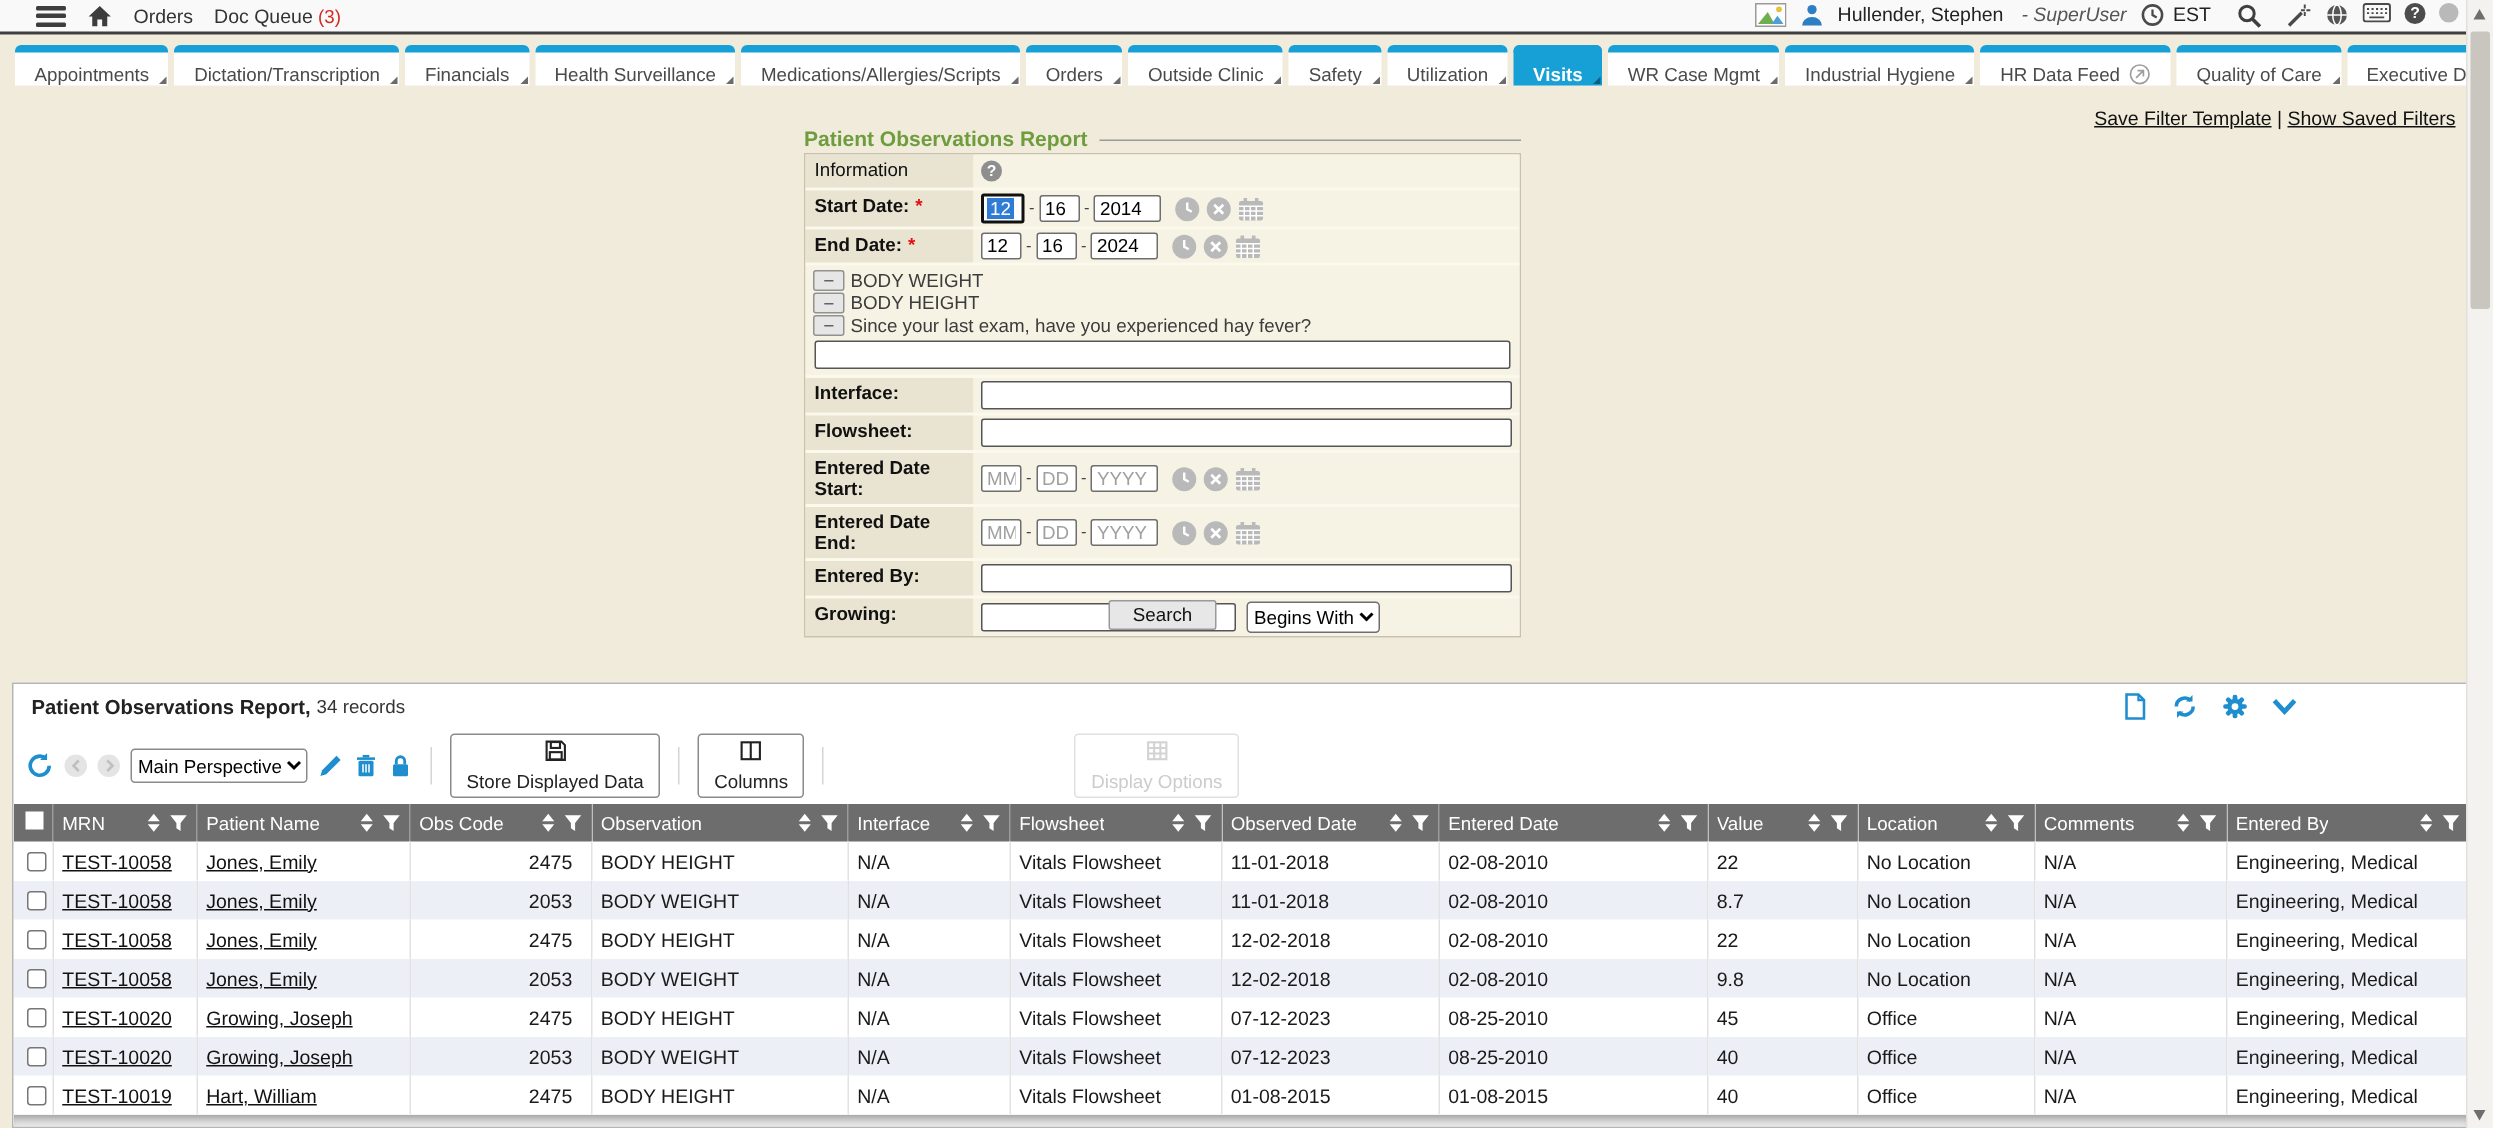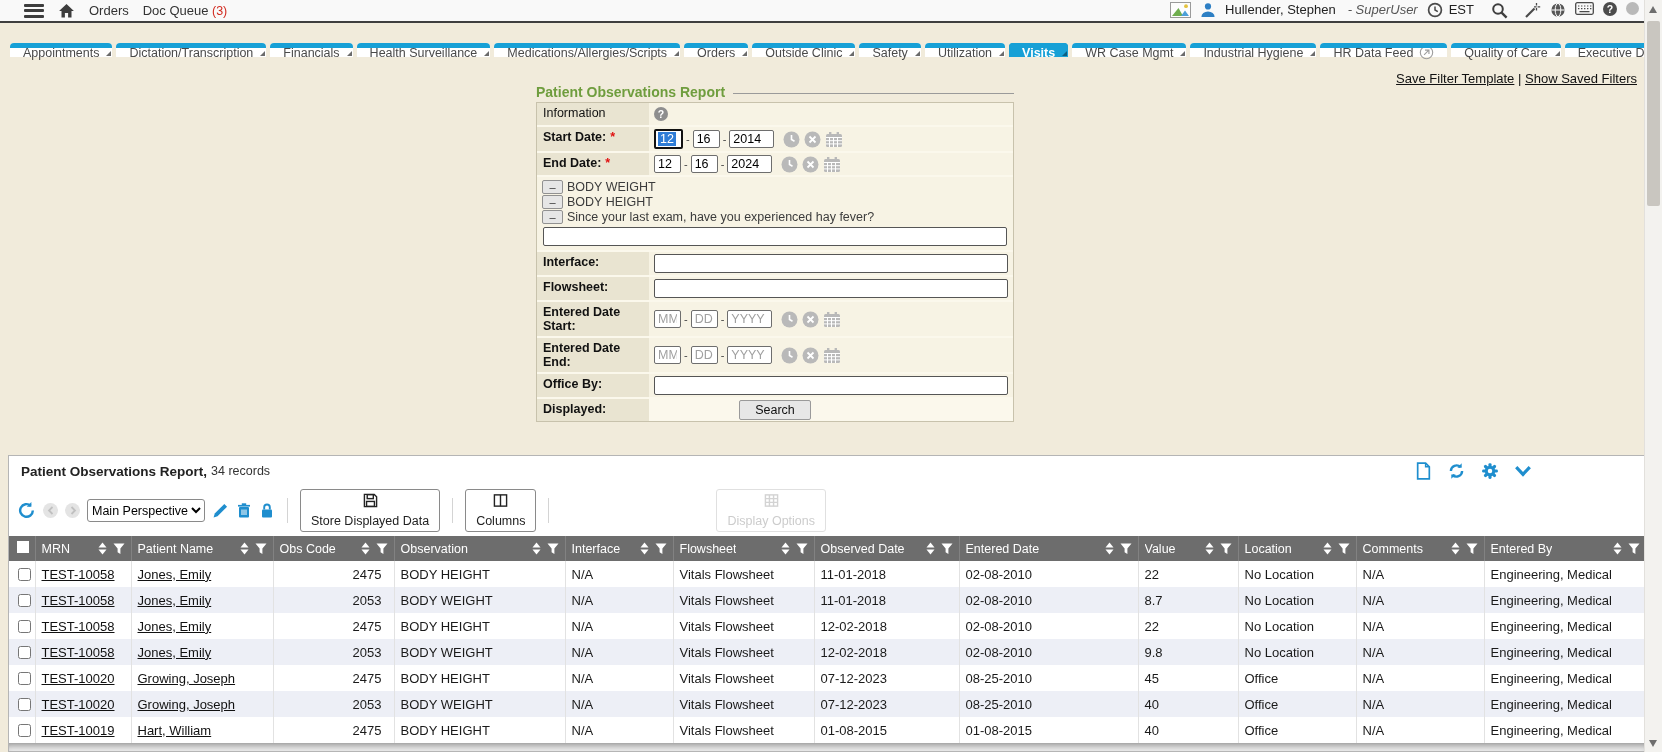--- a/index.html
+++ b/index.html
@@ -17,22 +17,22 @@
   .tb-right svg{display:block;}
   .user-name{font-size:13px;color:#222;}
   .user-role{font-size:13px;color:#555;font-style:italic;margin-left:3px;}
   .tz{font-size:13px;color:#222;margin-left:-3px;}
   .help-badge2{width:14px;height:14px;border-radius:50%;background:#4c4c4c;color:#fff;
     font-size:10.5px;font-weight:bold;display:inline-flex;align-items:center;justify-content:center;}
   .gray-dot{width:13px;height:13px;border-radius:50%;background:#b9b9b9;display:inline-block;}
   
   .tabstrip{position:absolute;top:23px;left:0;right:17px;height:34px;display:flex;align-items:flex-end;
     gap:4px;padding-left:10px;z-index:4;}
-  .tab{position:relative;height:14px;box-sizing:border-box;background:#fff;border-radius:4px 4px 0 0;
-    padding:5px 13px 0 13px;display:flex;align-items:center;gap:6px;font-size:12.5px;color:#4a4a4a;
+  .tab{position:relative;height:27px;box-sizing:border-box;background:#fff;border-radius:4px 4px 0 0;
+    padding:5px 13px 0 13px;display:flex;align-items:flex-end;gap:6px;font-size:12.5px;color:#4a4a4a;
     cursor:pointer;white-space:nowrap;}
   .tab::before{content:"";position:absolute;top:0;left:0;right:0;height:5px;background:#17a0d6;
     border-radius:4px 4px 0 0;}
   .tab:not(.no-fold)::after{content:"";position:absolute;right:1px;bottom:1px;width:0;height:0;
     border-left:5px solid transparent;border-bottom:5px solid #6b6b6b;}
   .tab.active{background:#17a0d6;color:#fff;font-weight:bold;}
   .tab.active::after{border-bottom-color:#0d5e80;}
   .ext-icon{display:inline-flex;}
   
   .filter-links{position:absolute;top:71px;right:25px;font-size:13px;color:#111;z-index:3;}
@@ -431,27 +431,33 @@
                 <rect x="1" y="3" width="16" height="13" rx="1.5" fill="#b9b9b9"></rect>
                 <rect x="4" y="1" width="2.4" height="3.4" fill="#b9b9b9"></rect>
                 <rect x="11.6" y="1" width="2.4" height="3.4" fill="#b9b9b9"></rect>
                 <path d="M1 6.5 h16 M4.5 6.5 v9.5 M8.5 6.5 v9.5 M12.5 6.5 v9.5 M1 9.7 h16 M1 12.9 h16" stroke="#fff" stroke-width="1"></path>
               </svg>
             </span>
         </span>
       </div>
     </div>
     <div class="frow">
-      <div class="flabel">Office By:</div>
+      <div class="flabel">Entered By:</div>
       <div class="fval">
           <input class="wide-input" style="">
         </div>
     </div>
     <div class="frow">
-      <div class="flabel">Displayed:</div>
+      <div class="flabel">Growing:</div>
+      <div class="fval">
+        <input class="comments-input" style="">
+        <select class="fsel" style="margin-left:5px;">
+          <option>Begins With</option>
+        </select>
+      </div>
     </div>
   </div>
 </div>
 
 <div class="search-row">
   <button class="search-btn">Search</button>
 </div>
 
 <div class="results">
   <div class="results-title">

